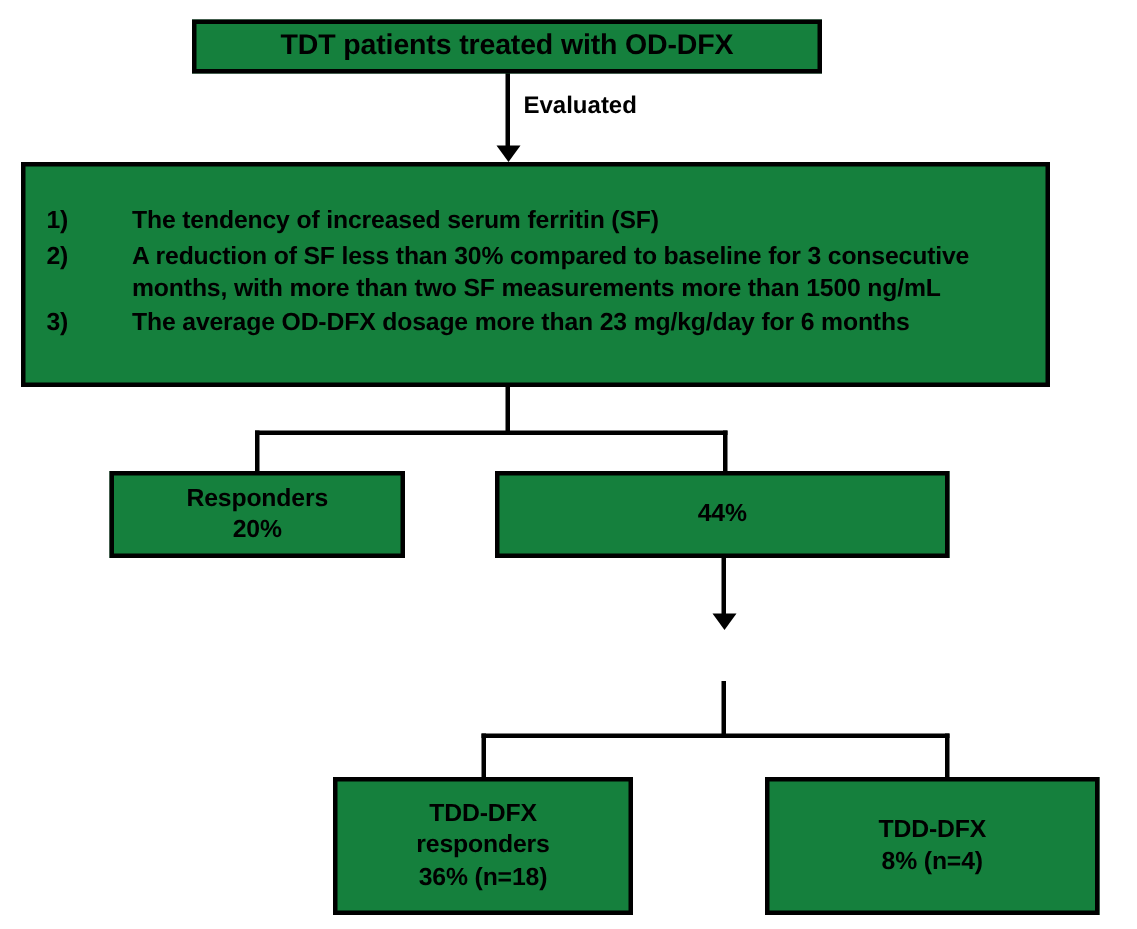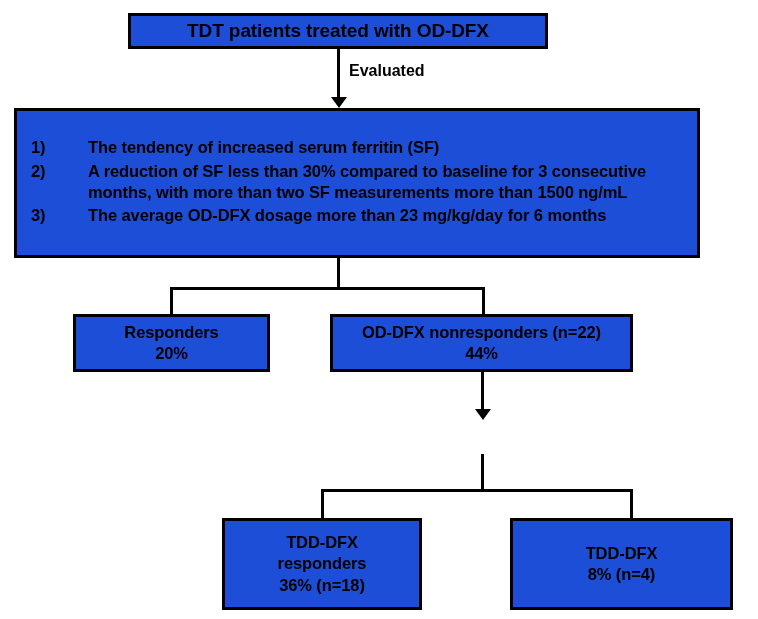--- a/index.html
+++ b/index.html
@@ -17,21 +17,21 @@
     width: 758px;
     height: 619px;
     background: #ffffff;
     overflow: hidden;
   }
   
   .box {
     position: absolute;
     box-sizing: border-box;
     border: 3px solid #000000;
-    background: #1d4ed8;
+    background: #15803d;
     display: flex;
     flex-direction: column;
     align-items: center;
     justify-content: center;
     text-align: center;
     font-weight: bold;
     line-height: 1.30;
     letter-spacing: -0.1px;
     z-index: 3;
   }
@@ -157,21 +157,20 @@
   <div class="conn hline" style="left:170px; top:287px; width:315px;"></div>
   <div class="conn vline" style="left:170px; top:287px; height:29px;"></div>
   <div class="conn vline" style="left:482px; top:287px; height:29px;"></div>
 
   <div class="box" id="box-responders">
     <span class="line">Responders</span>
     <span class="line">20%</span>
   </div>
 
   <div class="box" id="box-od-nonresponders">
-    <span class="line">OD-DFX nonresponders (n=22)</span>
     <span class="line">44%</span>
   </div>
 
   <div class="conn vline" style="left:481px; top:372px; height:40px;"></div>
   <div class="arrowhead" style="left:474.5px; top:409px;"></div>
 
 
   <div class="conn vline" style="left:481px; top:454px; height:38px;"></div>
   <div class="conn hline" style="left:321px; top:489px; width:312px;"></div>
   <div class="conn vline" style="left:321px; top:489px; height:31px;"></div>

